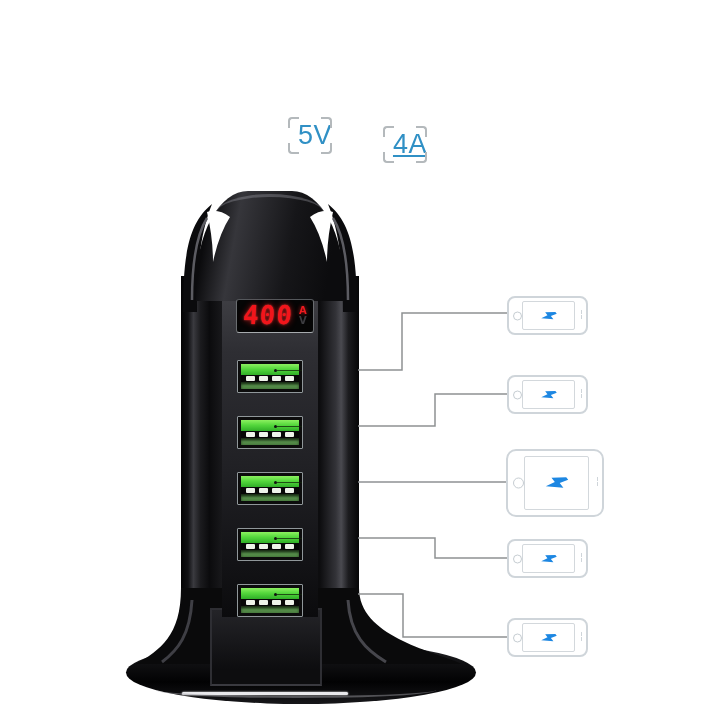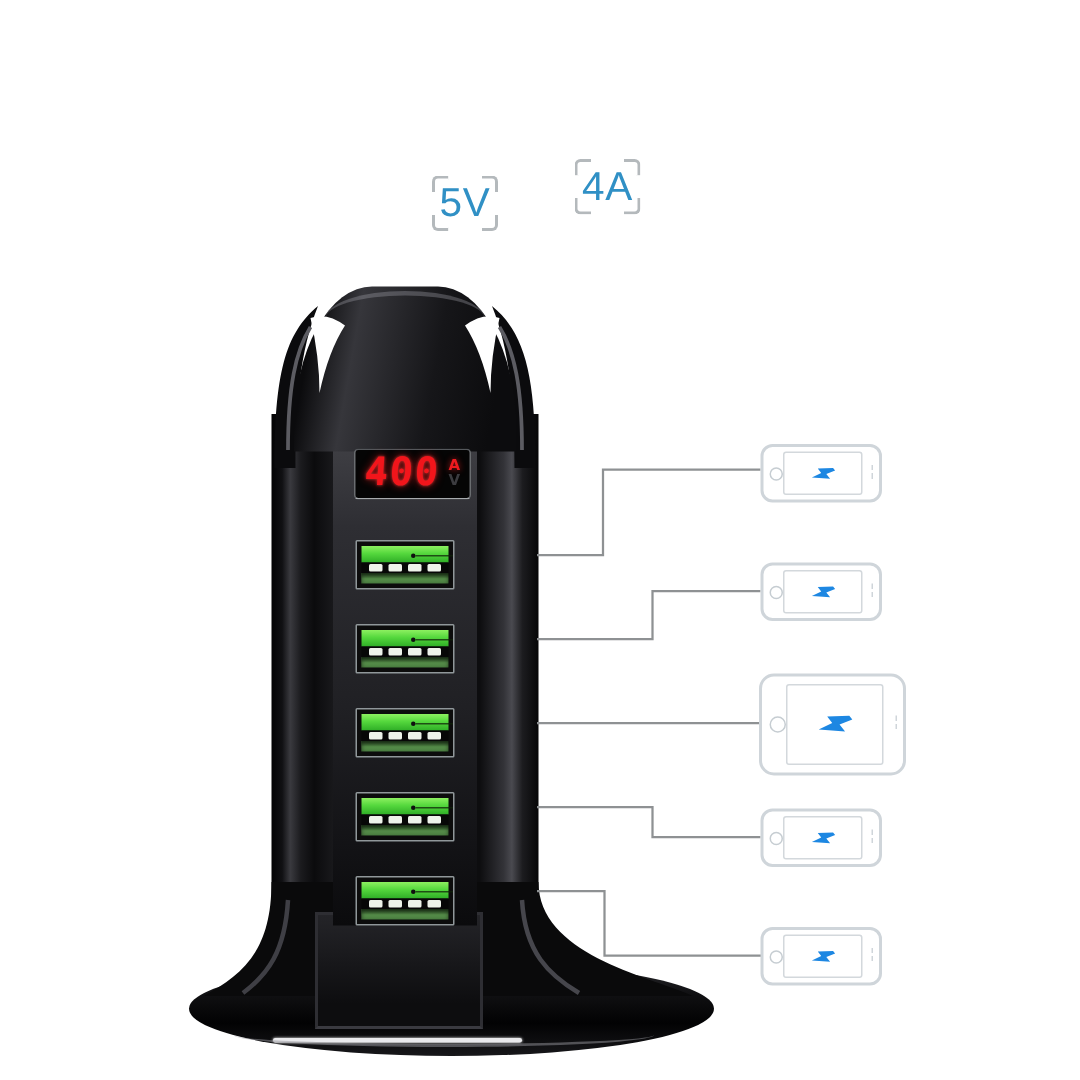--- a/index.html
+++ b/index.html
@@ -1,21 +1,21 @@
 <!DOCTYPE html>
 <html><head>
 <meta charset="utf-8">
 <style>
   html,body{margin:0;padding:0;background:#fff;}
   #stage{position:relative;width:720px;height:720px;background:#fff;overflow:hidden;
          font-family:"Liberation Sans",sans-serif;}
   .abs{position:absolute;}
 
   
-  .badge{position:absolute;width:44px;height:37px;display:flex;align-items:center;justify-content:center;
+  .badge{position:absolute;width:44px;height:37px;display:flex;align-items:center;justify-content:flex-end;
          font-size:27px;letter-spacing:.5px;color:#3090c5;}
   .badge .c{position:absolute;width:9px;height:9px;border:0 solid #b4b9bc;}
   .badge .tl{left:0;top:0;border-top-width:2px;border-left-width:2px;border-top-left-radius:4px;}
   .badge .tr{right:0;top:0;border-top-width:2px;border-right-width:2px;border-top-right-radius:4px;}
   .badge .bl{left:0;bottom:0;border-bottom-width:2px;border-left-width:2px;border-bottom-left-radius:4px;}
   .badge .br{right:0;bottom:0;border-bottom-width:2px;border-right-width:2px;border-bottom-right-radius:4px;}
 
   
   #base-ellipse{left:126px;top:641px;width:350px;height:63px;border-radius:50%;
     background:linear-gradient(to bottom,#29292d 0%,#101012 35%,#020203 65%,#17171a 100%);}
@@ -86,21 +86,21 @@
 
 <div id="stage">
 
   <div class="badge" style="left:288px;top:117px;">
     <span class="c tl"></span>
     <span class="c tr"></span>
     <span class="c bl"></span>
     <span class="c br"></span>
     <span>5V</span>
   </div>
-  <div class="badge" style="left:383px;top:106px;">
+  <div class="badge" style="left:383px;top:126px;text-decoration:underline;">
     <span class="c tl"></span>
     <span class="c tr"></span>
     <span class="c bl"></span>
     <span class="c br"></span>
     <span>4A</span>
   </div>
 
   <div id="base-ellipse" class="abs">
     <span class="rim"></span>
     <span class="rim2"></span>

